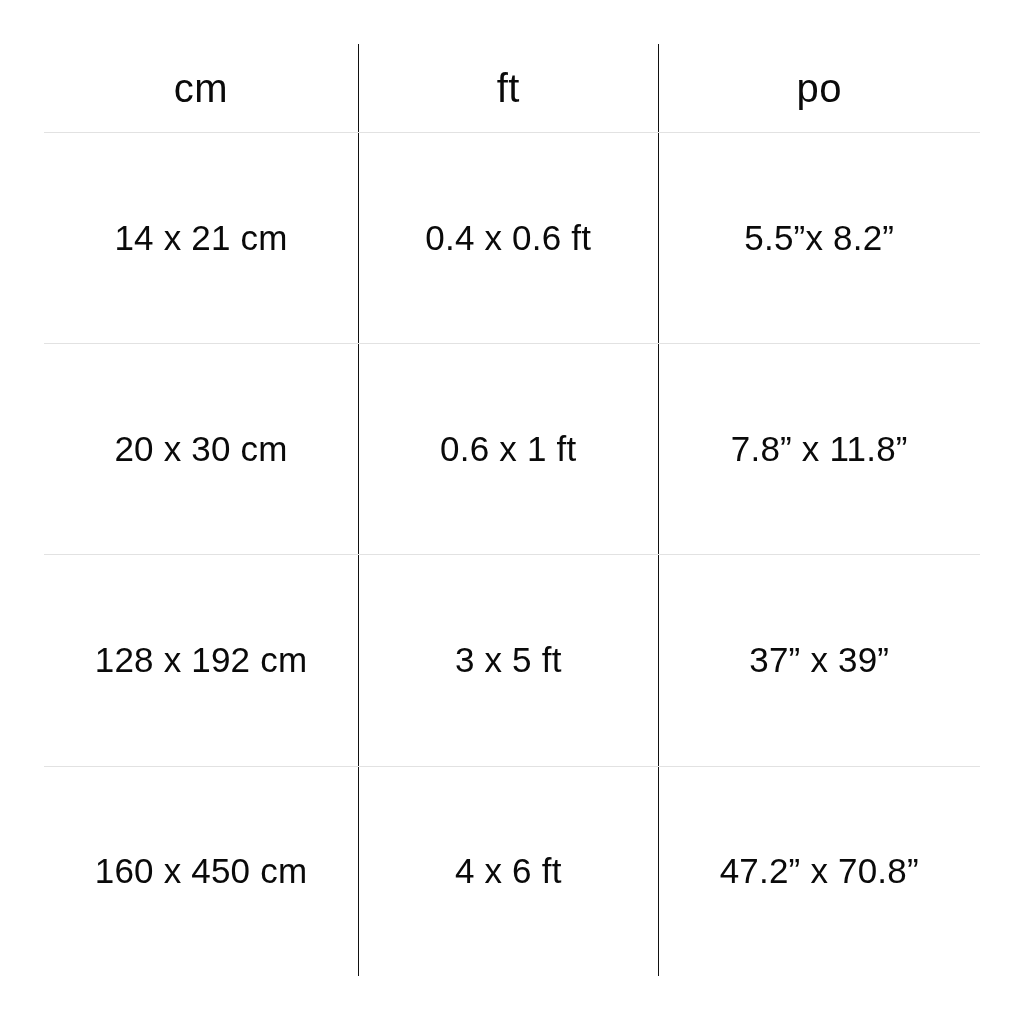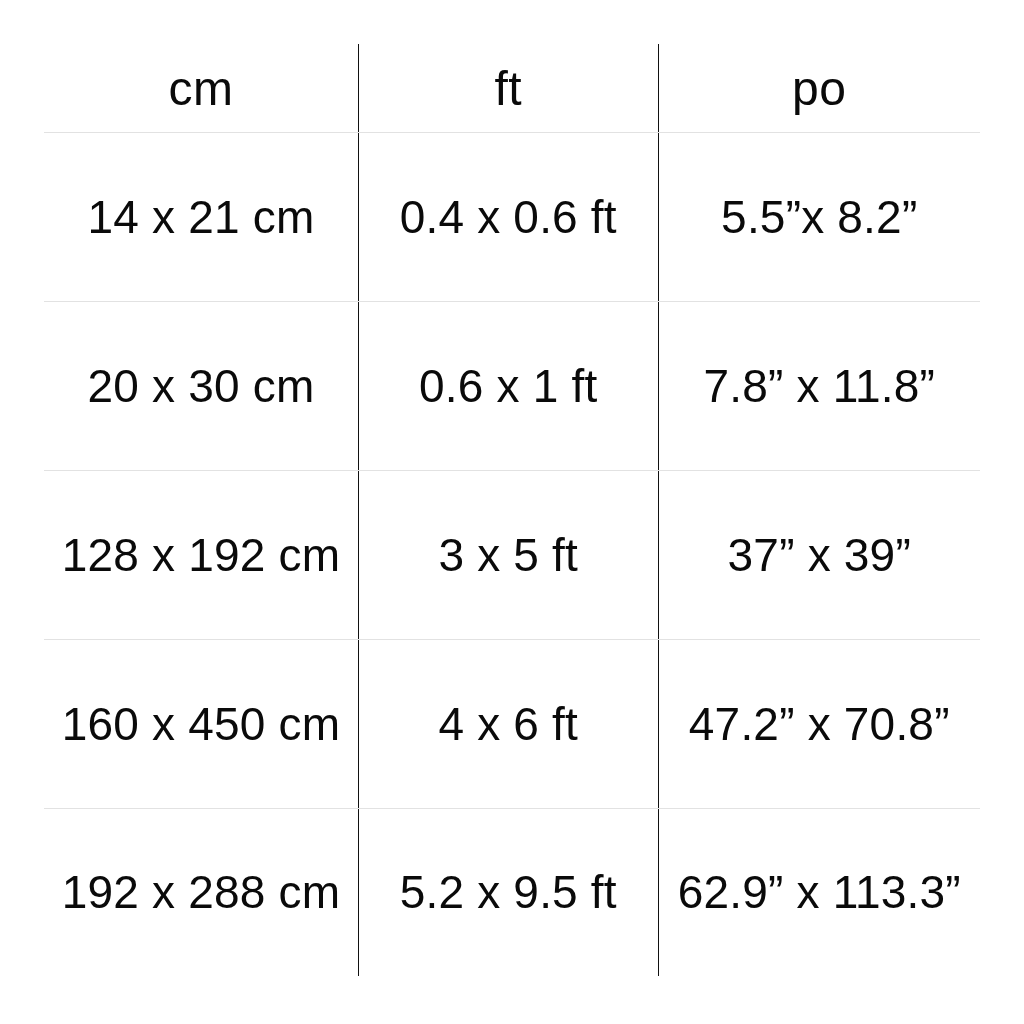--- a/index.html
+++ b/index.html
@@ -48,27 +48,27 @@
     white-space: nowrap;
   }
   table.size-table th:last-child,
   table.size-table td:last-child {
     border-right: none;
   }
   table.size-table tr:last-child td {
     border-bottom: none;
   }
   table.size-table thead th {
-    font-size: 48px;
+    font-size: 40px;
     letter-spacing: 0.5px;
     height: 88px;
     border-bottom: 1.5px solid #e2e2e2;
   }
   table.size-table tbody td {
-    font-size: 46px;
+    font-size: 35px;
     height: 85px;
     letter-spacing: 0.2px;
   }
 </style>
 </head>
 <body>
 
 <div class="page">
   <div class="table-wrap">
     <table class="size-table">
@@ -98,21 +98,16 @@
         <tr>
           <td>128 x 192 cm</td>
           <td>3 x 5 ft</td>
           <td>37” x 39”</td>
         </tr>
         <tr>
           <td>160 x 450 cm</td>
           <td>4 x 6 ft</td>
           <td>47.2” x 70.8”</td>
         </tr>
-        <tr>
-          <td>192 x 288 cm</td>
-          <td>5.2 x 9.5 ft</td>
-          <td>62.9” x 113.3”</td>
-        </tr>
       </tbody>
     </table>
   </div>
 </div>
 
 </body></html>

